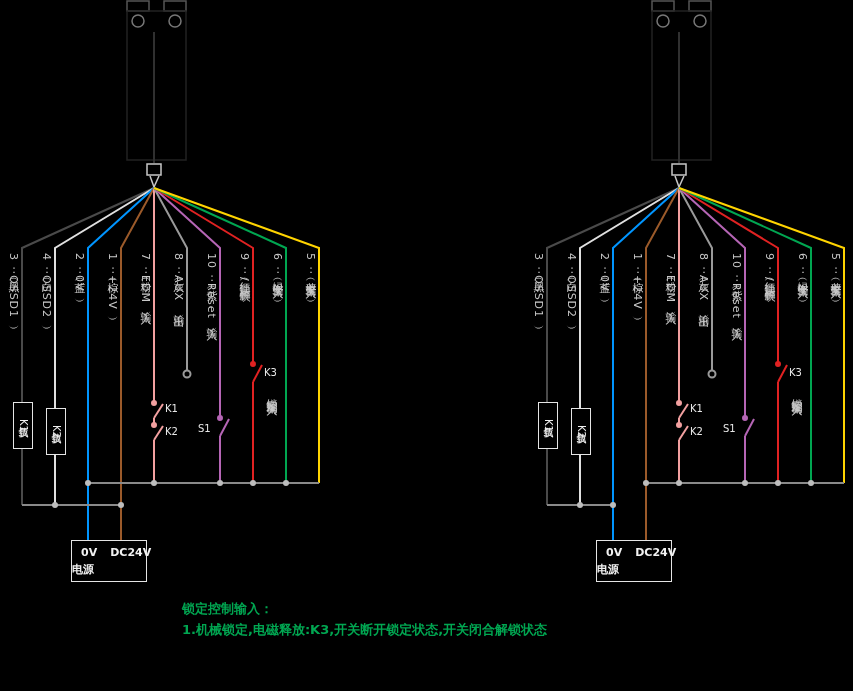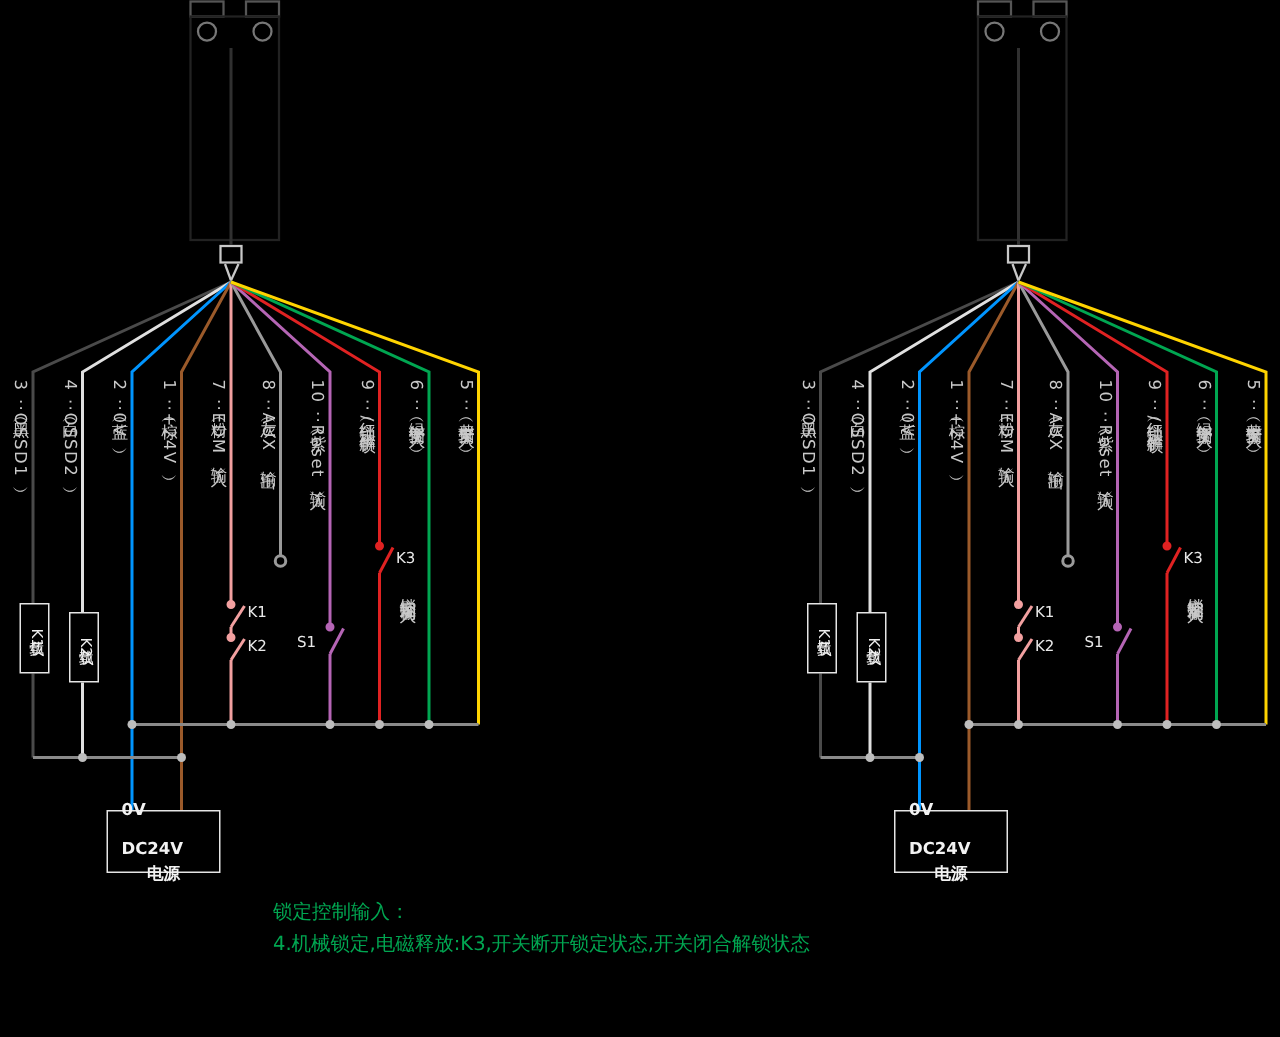--- a/index.html
+++ b/index.html
@@ -7,27 +7,27 @@
          font-family:"DejaVu Sans","Liberation Sans",sans-serif;}
   svg{position:absolute;left:0;top:0;}
   .vlabel{position:absolute;writing-mode:vertical-rl;text-orientation:mixed;
           font-size:11px;color:#c9c9c9;letter-spacing:1px;white-space:nowrap;line-height:14px;}
   .loadbox{position:absolute;width:18px;height:45px;border:1px solid #e5e5e5;background:#000;
            display:flex;align-items:center;justify-content:center;}
   .loadbox .vtxt{writing-mode:vertical-rl;text-orientation:mixed;font-size:10px;color:#efefef;white-space:nowrap;}
   .powerbox{position:absolute;width:74px;height:40px;border:1px solid #e5e5e5;background:#000;
             color:#f2f2f2;font-size:11px;font-weight:bold;display:flex;flex-direction:column;
             justify-content:center;gap:3px;}
-  .powerbox .row1{display:flex;flex-direction:column;gap:13px;padding-left:9px;}
-  .powerbox .row2{text-align:center;}
+  .powerbox .row1{display:flex;flex-direction:row;gap:13px;padding-left:9px;}
+  .powerbox .row2{}
   .swlabel{position:absolute;font-size:10px;color:#e8e8e8;white-space:nowrap;}
   .locklabel{position:absolute;writing-mode:vertical-rl;text-orientation:mixed;
              font-size:11px;color:#c9c9c9;letter-spacing:1px;white-space:nowrap;}
   .notes{position:absolute;left:182px;top:598px;width:640px;color:#00a651;
-         font-size:13px;font-weight:400;line-height:21px;}
+         font-size:13px;font-weight:700;line-height:21px;}
 </style>
 </head>
 <body>
 
 <div id="stage">
 
   <svg width="853" height="691" viewBox="0 0 853 691">
 
     <g id="wiring" fill="none" stroke-width="2">
 
@@ -170,16 +170,16 @@
   <div class="swlabel" style="left:690px;top:403px">K1</div>
   <div class="swlabel" style="left:690px;top:426px">K2</div>
   <div class="swlabel" style="left:723px;top:423px">S1</div>
   <div class="swlabel" style="left:789px;top:367px">K3</div>
 
   <div class="locklabel" style="left:263px;top:390px">锁定控制输入</div>
   <div class="locklabel" style="left:788px;top:390px">锁定控制输入</div>
 
   <div class="notes">
     <div>锁定控制输入：</div>
-    <div>4.机械锁定,电磁释放:K3,开关断开锁定状态,开关闭合解锁状态</div>
+    <div>1.机械锁定,电磁释放:K3,开关断开锁定状态,开关闭合解锁状态</div>
   </div>
 
 </div>
 
 </body></html>

